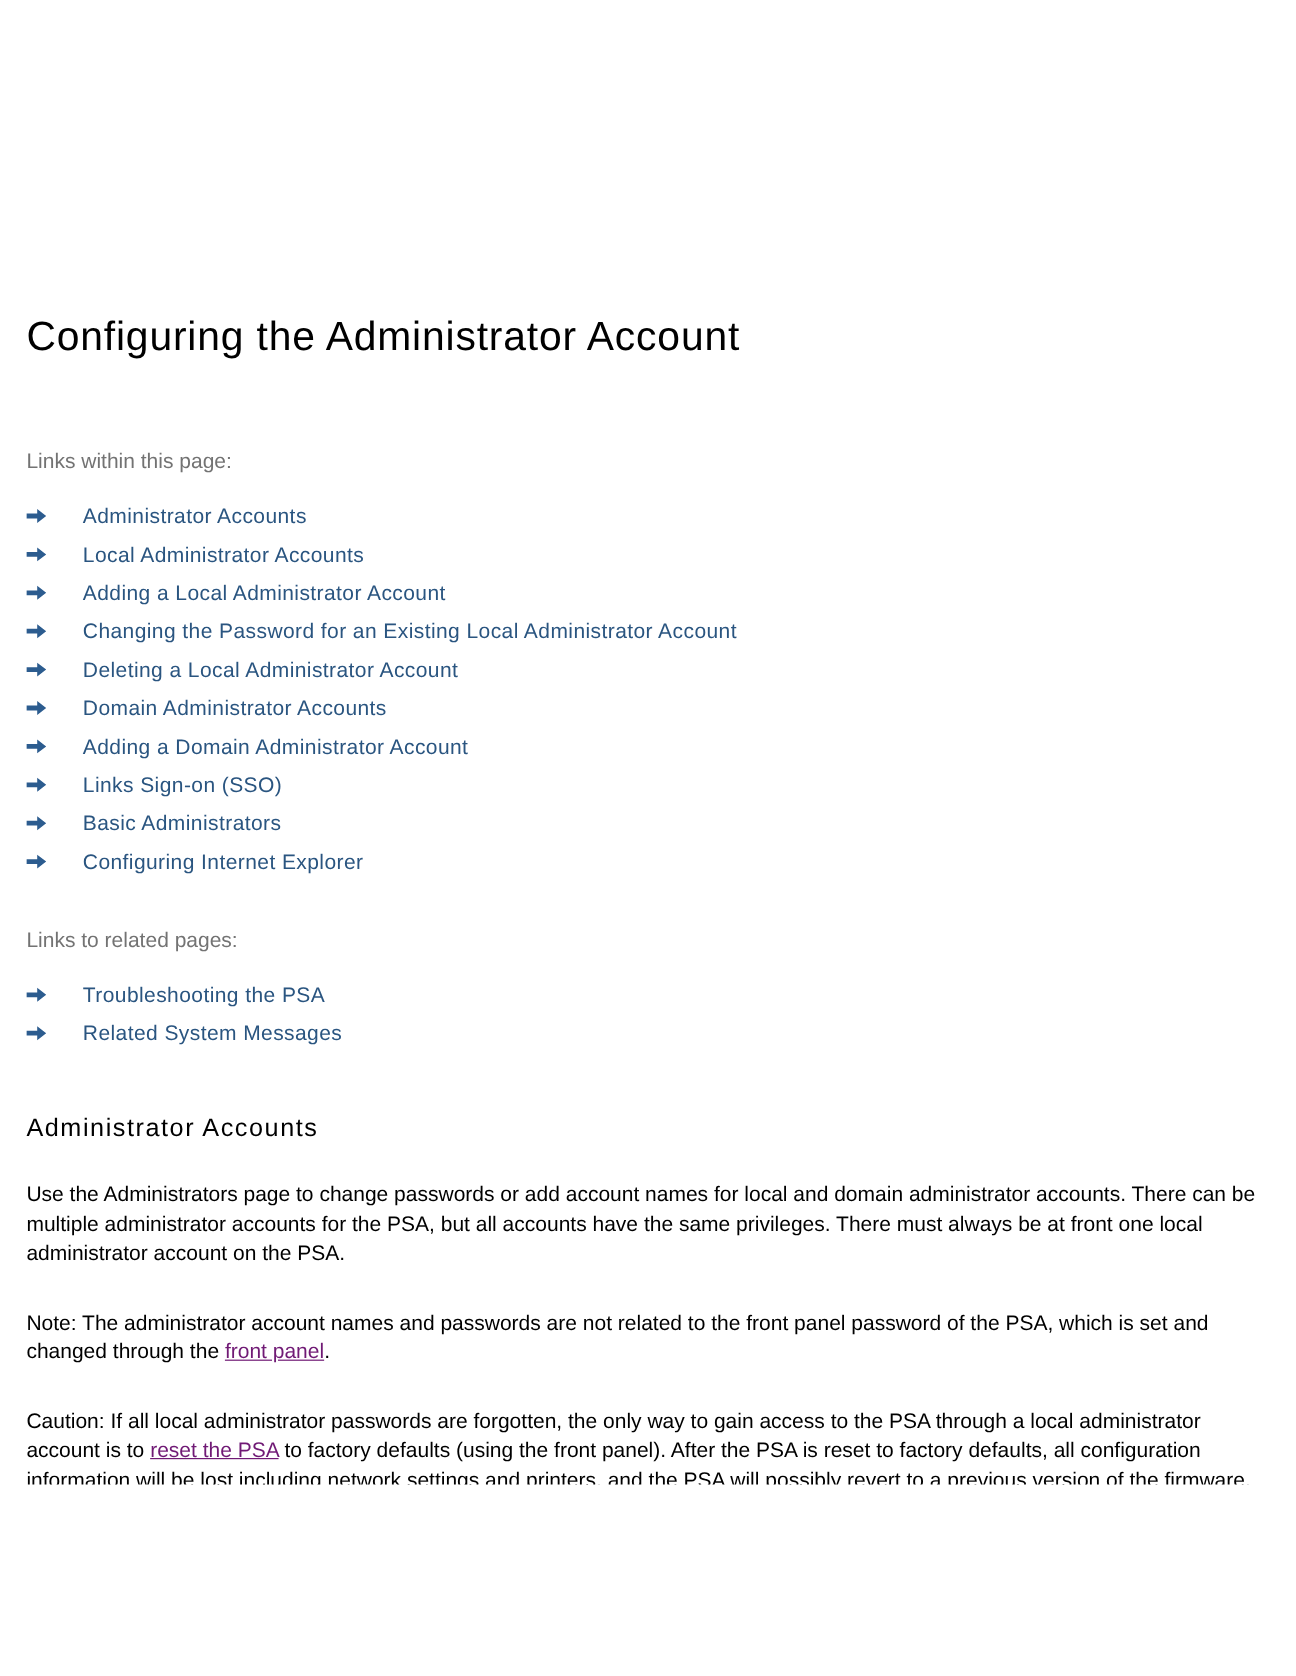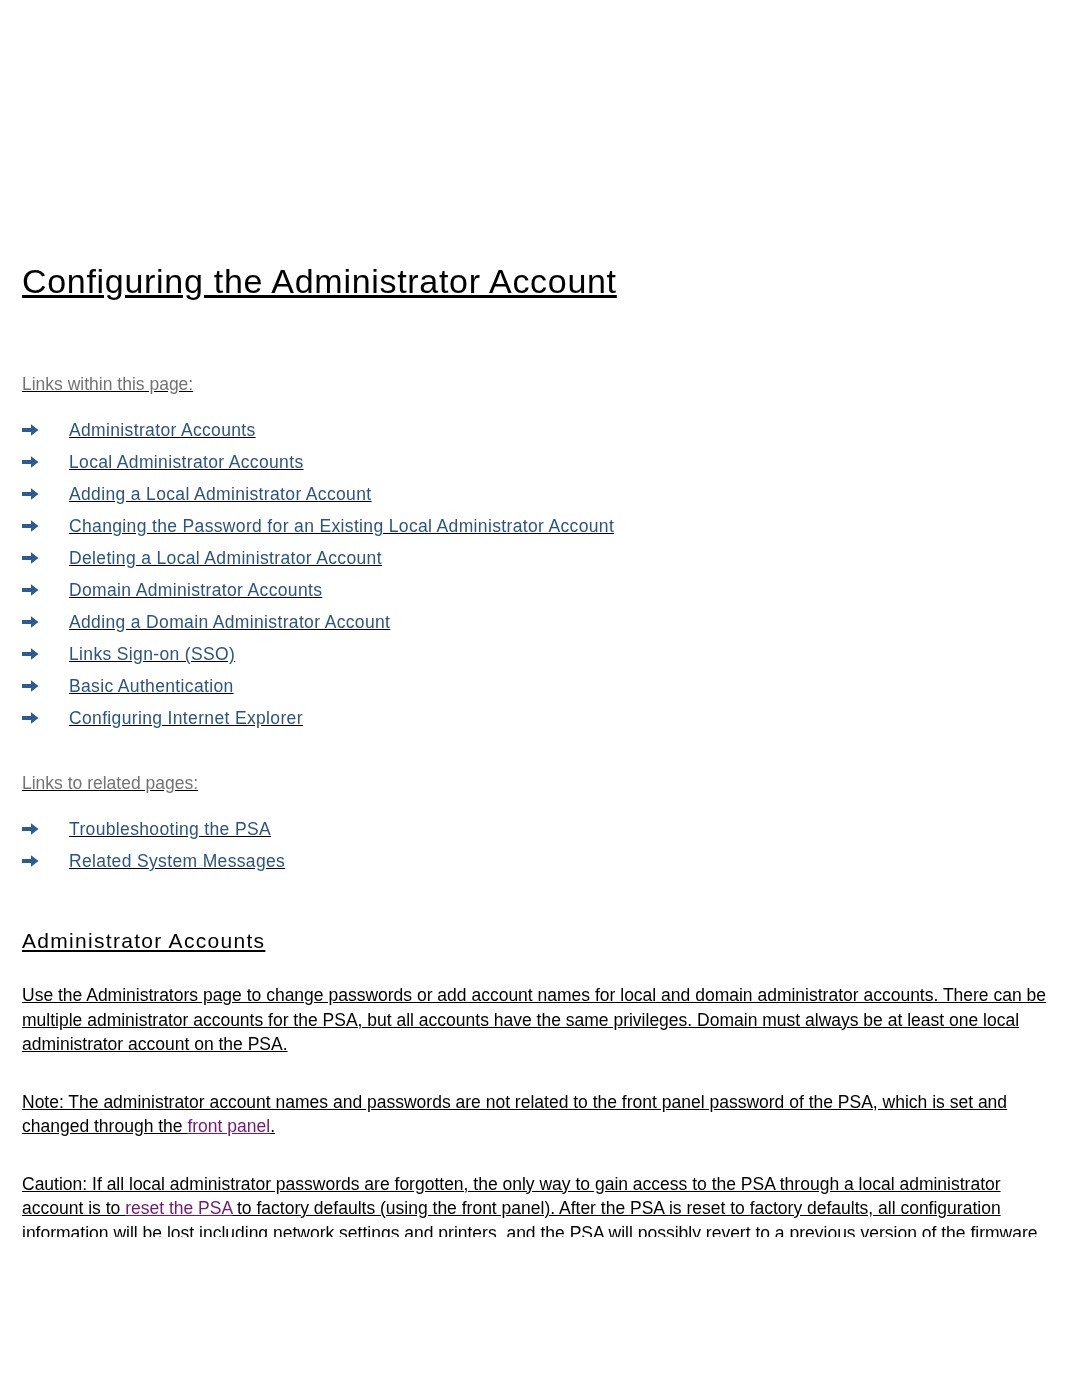--- a/index.html
+++ b/index.html
@@ -14,21 +14,20 @@
     color: #000000;
     -webkit-font-smoothing: none;
   }
   .page {
     position: relative;
     width: 1080px;
     height: 1237px;
     box-sizing: border-box;
     padding: 0 22px;
     overflow: hidden;
-    text-decoration: underline;
   }
 
   
   .doc-title {
     margin: 0;
     padding-top: 258px;
     font-size: 34px;
     font-weight: normal;
     line-height: 46px;
     letter-spacing: 0.6px;
@@ -187,21 +186,21 @@
           </svg>
       </span>
       <span class="link-text">Links Sign-on (SSO)</span>
     </li>
     <li class="link-row">
       <span class="arrow-icon">
         <svg width="17" height="14" viewBox="0 0 17 14">
             <path d="M0 5h9V1.2L16.5 7 9 12.8V9H0z" fill="#2c5c8f"></path>
           </svg>
       </span>
-      <span class="link-text">Basic Authentication</span>
+      <span class="link-text">Basic Administrators</span>
     </li>
     <li class="link-row">
       <span class="arrow-icon">
         <svg width="17" height="14" viewBox="0 0 17 14">
             <path d="M0 5h9V1.2L16.5 7 9 12.8V9H0z" fill="#2c5c8f"></path>
           </svg>
       </span>
       <span class="link-text">Configuring Internet Explorer</span>
     </li>
   </ul>
@@ -222,21 +221,21 @@
         <svg width="17" height="14" viewBox="0 0 17 14">
             <path d="M0 5h9V1.2L16.5 7 9 12.8V9H0z" fill="#2c5c8f"></path>
           </svg>
       </span>
       <span class="link-text">Related System Messages</span>
     </li>
   </ul>
 
   <h2 class="section-heading">Administrator Accounts</h2>
 
-  <p class="body-para">Use the Administrators page to change passwords or add account names for local and domain administrator accounts. There can be multiple administrator accounts for the PSA, but all accounts have the same privileges. Domain must always be at least one local administrator account on the PSA.</p>
+  <p class="body-para">Use the Administrators page to change passwords or add account names for local and domain administrator accounts. There can be multiple administrator accounts for the PSA, but all accounts have the same privileges. There must always be at front one local administrator account on the PSA.</p>
 
   <p class="body-para tight">
     <span>Note: The administrator account names and passwords are not related to the front panel password of the PSA, which is set and changed through the </span><a href="#" class="inline-link">front panel</a><span>.</span>
   </p>
 
   <p class="body-para tight">
     <span>Caution: If all local administrator passwords are forgotten, the only way to gain access to the PSA through a local administrator account is to </span><a href="#" class="inline-link">reset the PSA</a><span> to factory defaults (using the front panel). After the PSA is reset to factory defaults, all configuration information will be lost including network settings and printers, and the PSA will possibly revert to a previous version of the firmware.</span>
   </p>
 
   <p class="body-para last">To access the Administrators page, follow these steps:</p>

